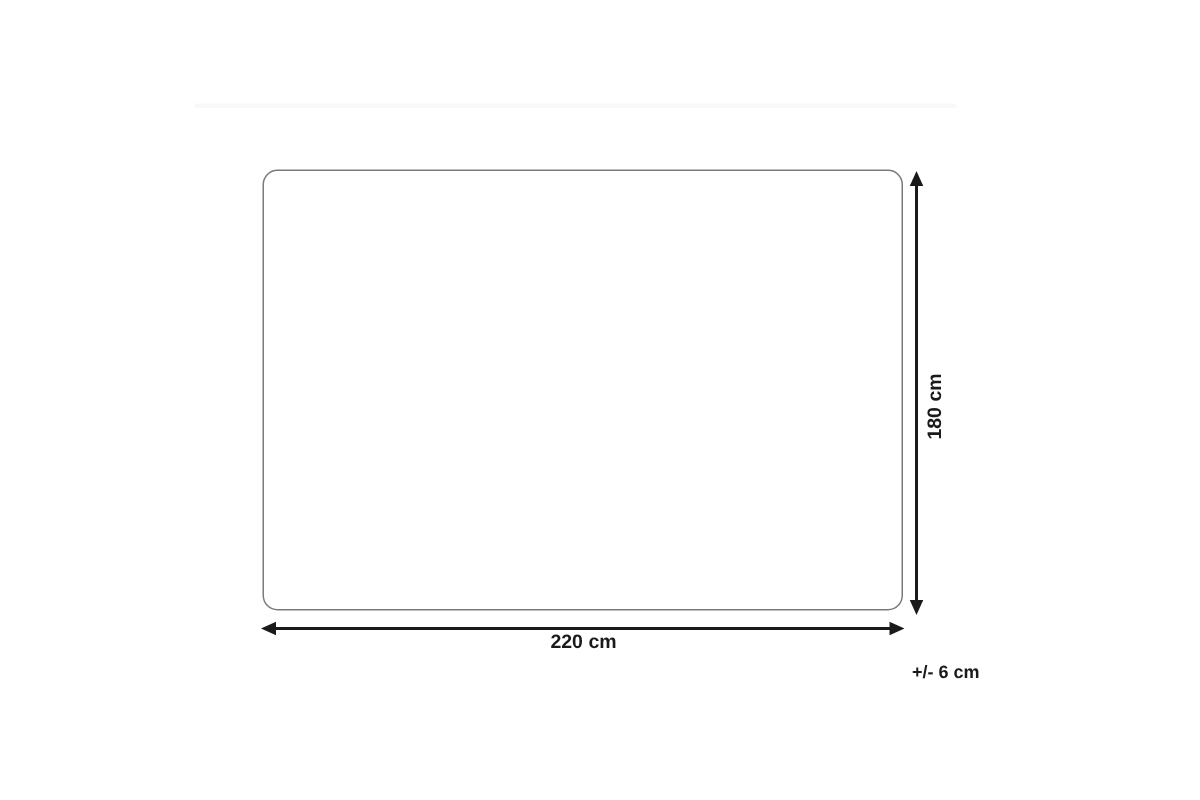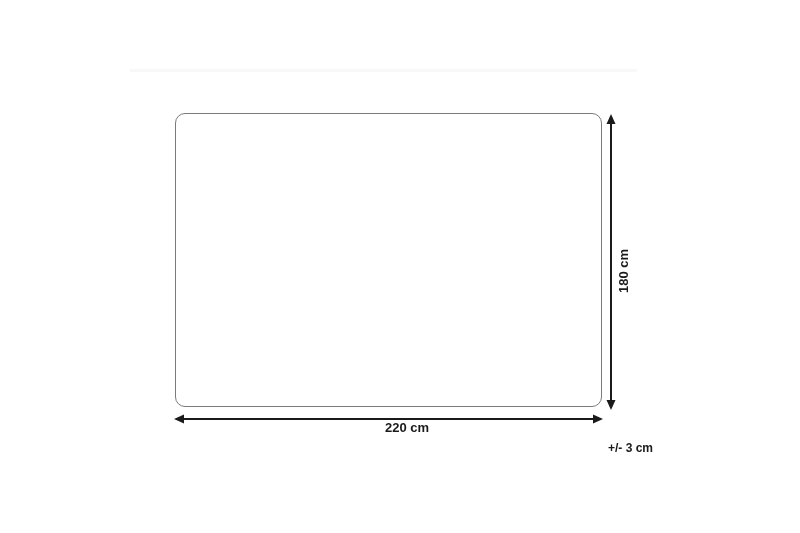--- a/index.html
+++ b/index.html
@@ -45,21 +45,21 @@
     top: 412px;
   }
   .label {
     position: absolute;
     color: var(--label, #1a1a1a);
     font-weight: bold;
     white-space: nowrap;
     line-height: 1;
   }
   .width-label {
-    left: 407px;
+    left: 389px;
     top: 421px;
     font-size: 13px;
     transform: translateX(-50%);
   }
   .height-label {
     left: 623px;
     top: 271px;
     font-size: 13px;
     transform: translate(-50%, -50%) rotate(-90deg);
   }
@@ -87,15 +87,15 @@
   <svg class="h-arrow" width="429" height="14" viewBox="0 0 429 14" aria-hidden="true">
     <line x1="7" y1="7" x2="422" y2="7" stroke="var(--arrow, #1a1a1a)" stroke-width="2"></line>
     <polygon points="0,7 10,2.5 10,11.5" fill="var(--arrow, #1a1a1a)"></polygon>
     <polygon points="429,7 419,2.5 419,11.5" fill="var(--arrow, #1a1a1a)"></polygon>
   </svg>
 
   <div class="label width-label">220 cm</div>
 
   <div class="label height-label">180 cm</div>
 
-  <div class="label tolerance-label">+/- 3 cm</div>
+  <div class="label tolerance-label">+/- 6 cm</div>
 
 </div>
 
 </body></html>

